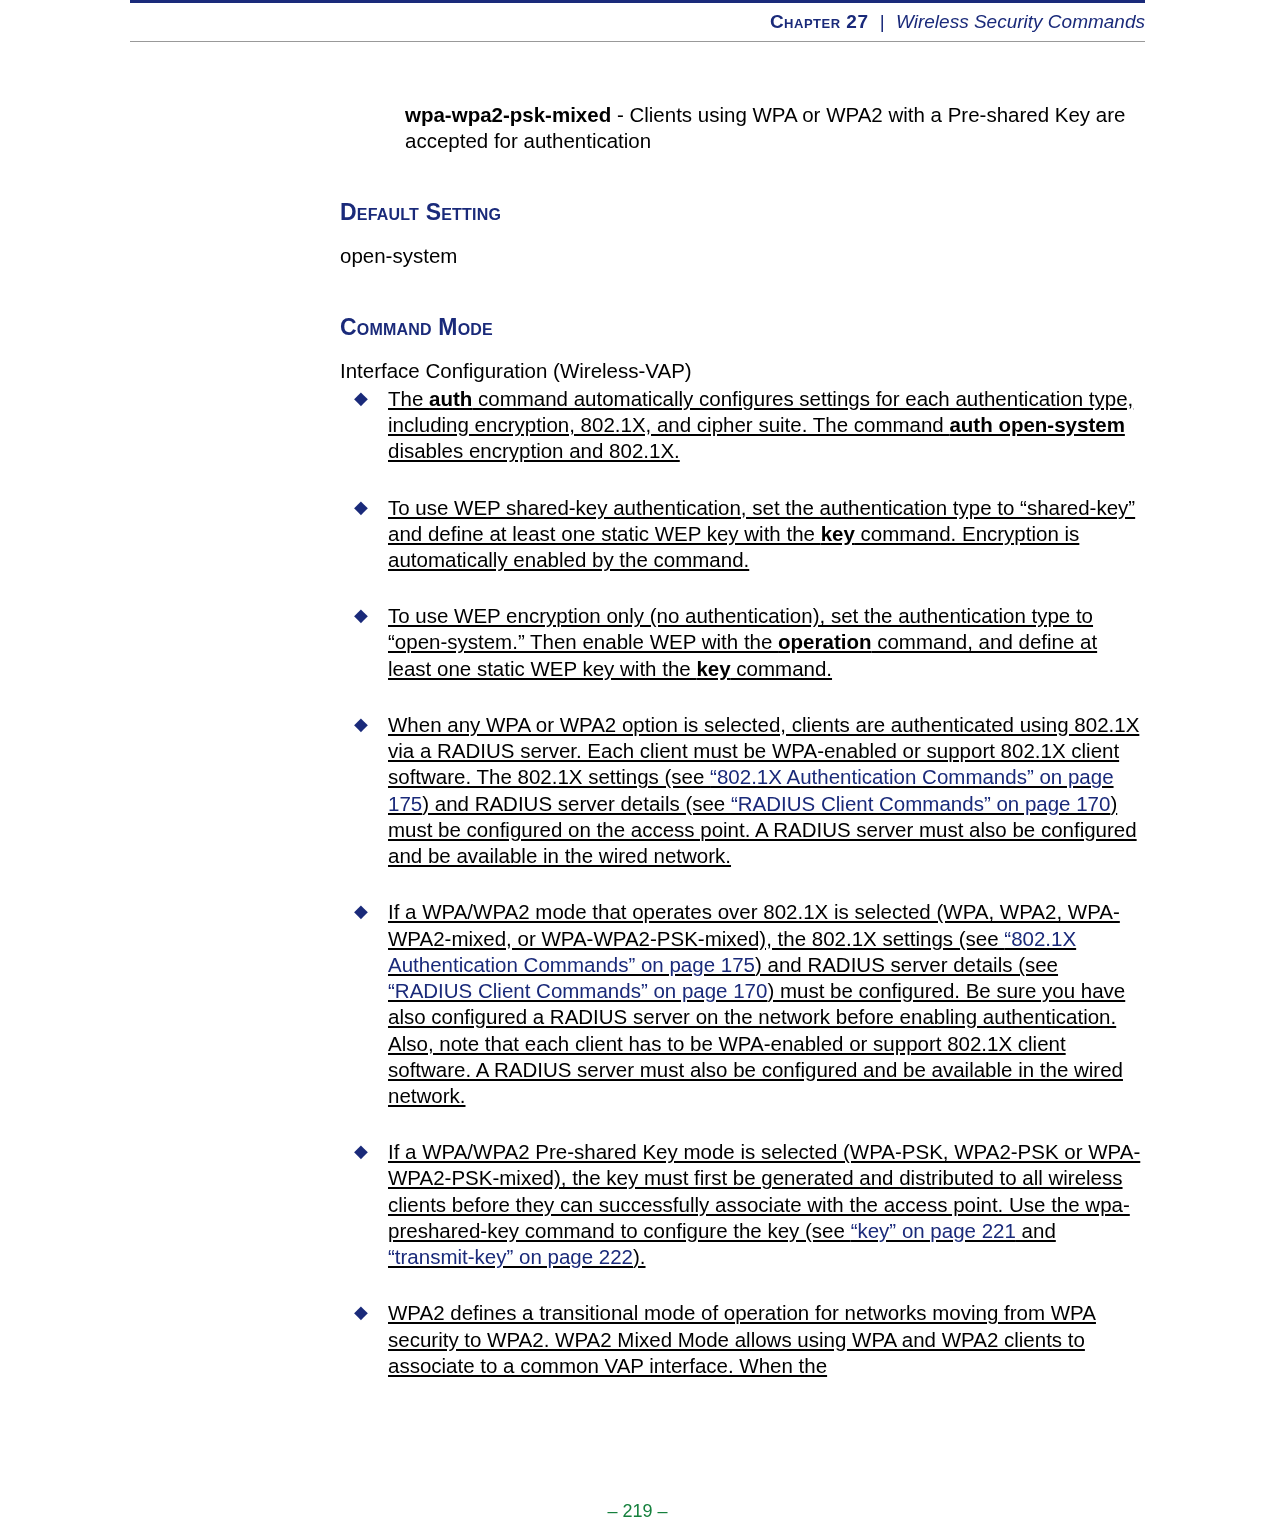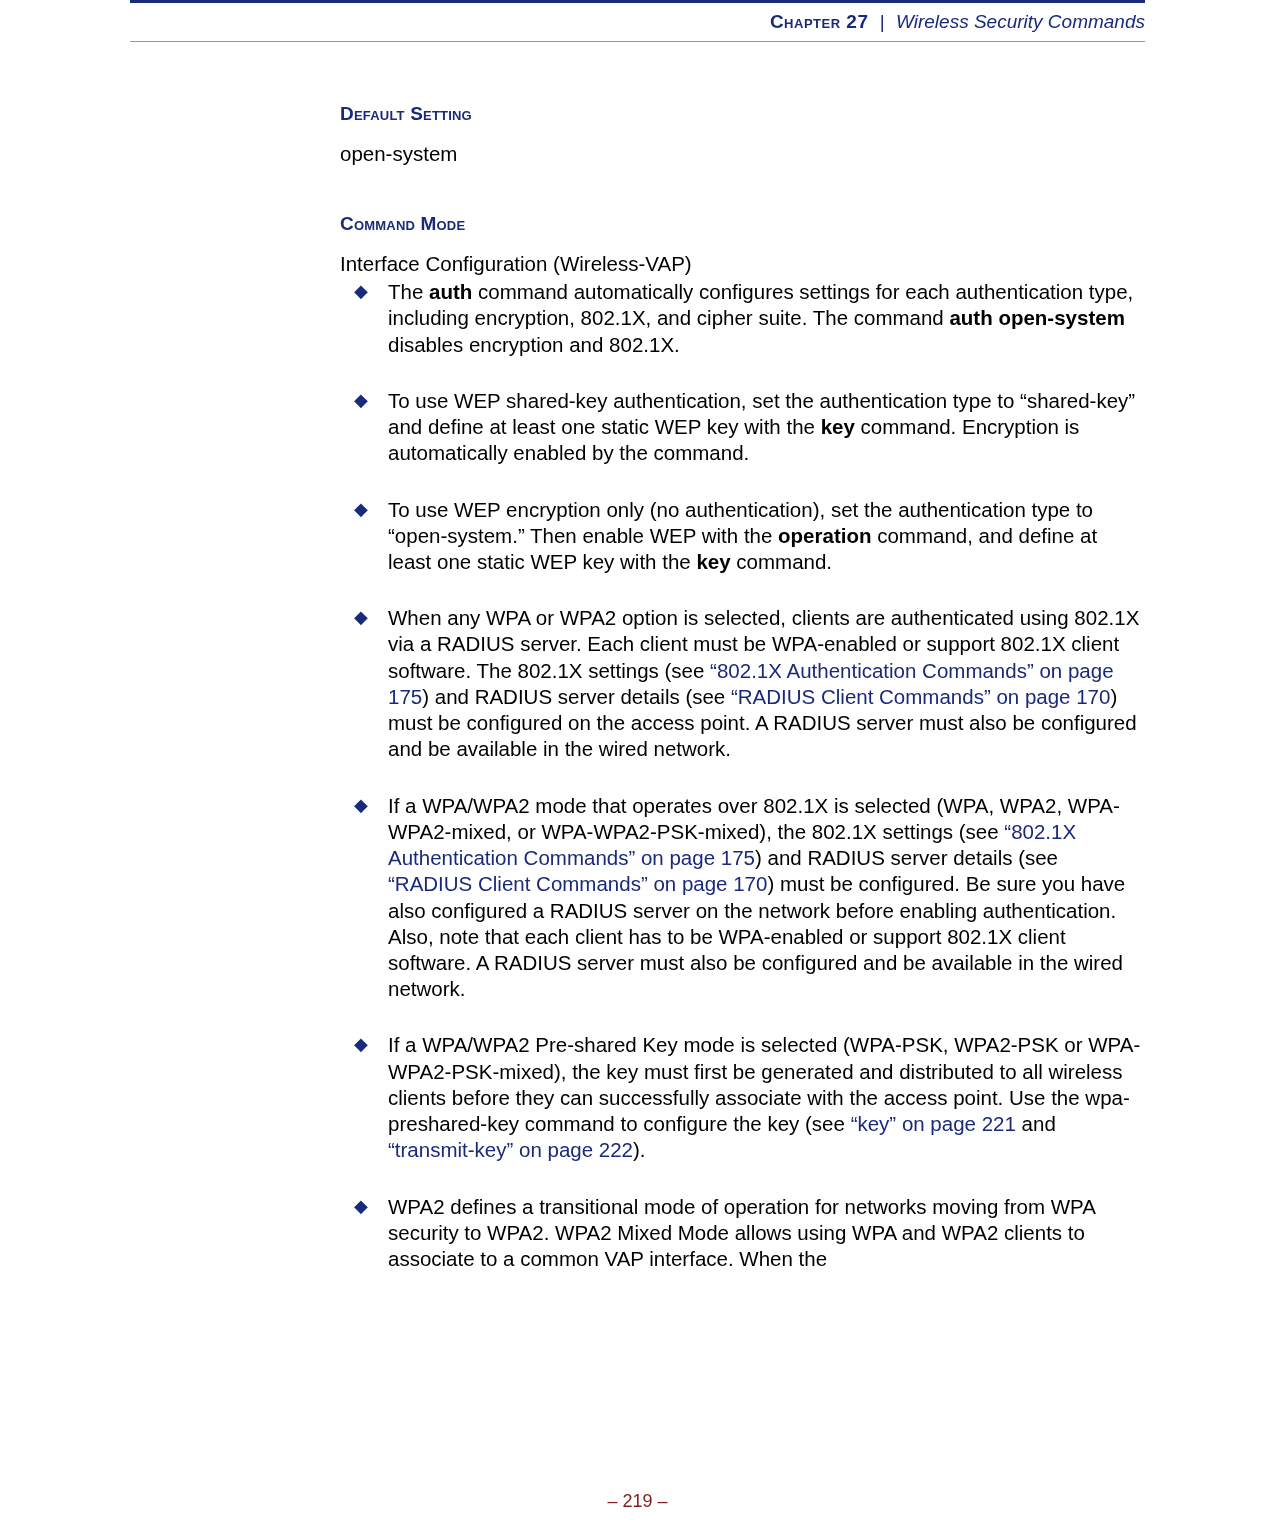--- a/index.html
+++ b/index.html
@@ -48,76 +48,80 @@
     padding-left: 65px;
     margin-bottom: 14px;
   }
   .option-label {
     font-weight: bold;
   }
   .section-heading {
     font-variant: small-caps;
     font-weight: bold;
     color: #1a2a7a;
-    font-size: 19px;
+    font-size: 23px;
     letter-spacing: 0.2px;
     margin-top: 44px;
   }
   .section-body {
     margin-top: 15px;
   }
   ul.diamond {
     list-style: none;
     padding: 0;
     margin: 2px 0 0 0;
   }
   ul.diamond > li {
     position: relative;
     padding-left: 48px;
     margin-bottom: 30px;
+    text-decoration: underline;
   }
   ul.diamond > li::before {
     content: "◆";
     position: absolute;
     left: 14px;
     top: 1px;
     color: #1a2a7a;
     font-size: 18px;
   }
   .bold { font-weight: bold; }
   .link {
     color: #1a2a7a;
     text-decoration: none;
   }
   .footer {
     position: absolute;
-    bottom: 20px;
+    bottom: 10px;
     left: 0;
     width: 100%;
     text-align: center;
-    color: #7f1d1d;
+    color: #15803d;
     font-size: 18px;
   }
 </style>
 </head>
 <body>
 
 <div class="page">
 
   <div class="header">
     <div class="header-inner">
       <span class="chapter-label"><b><span>Chapter</span> <span>27</span></b></span>
       <span class="header-sep">|</span>
       <span class="header-title">Wireless Security Commands</span>
     </div>
   </div>
 
   <div class="content">
 
 
+    <div class="option-block">
+      <span class="option-label">wpa-wpa2-psk-mixed</span><span> - </span><span>Clients using WPA or WPA2 with a Pre-shared Key are accepted for authentication</span>
+    </div>
 
     <div class="section-heading">Default Setting</div>
     <div class="section-body">open-system</div>
 
     <div class="section-heading">Command Mode</div>
     <div class="section-body">Interface Configuration (Wireless-VAP)</div>
 
 
     <ul class="diamond">
 

